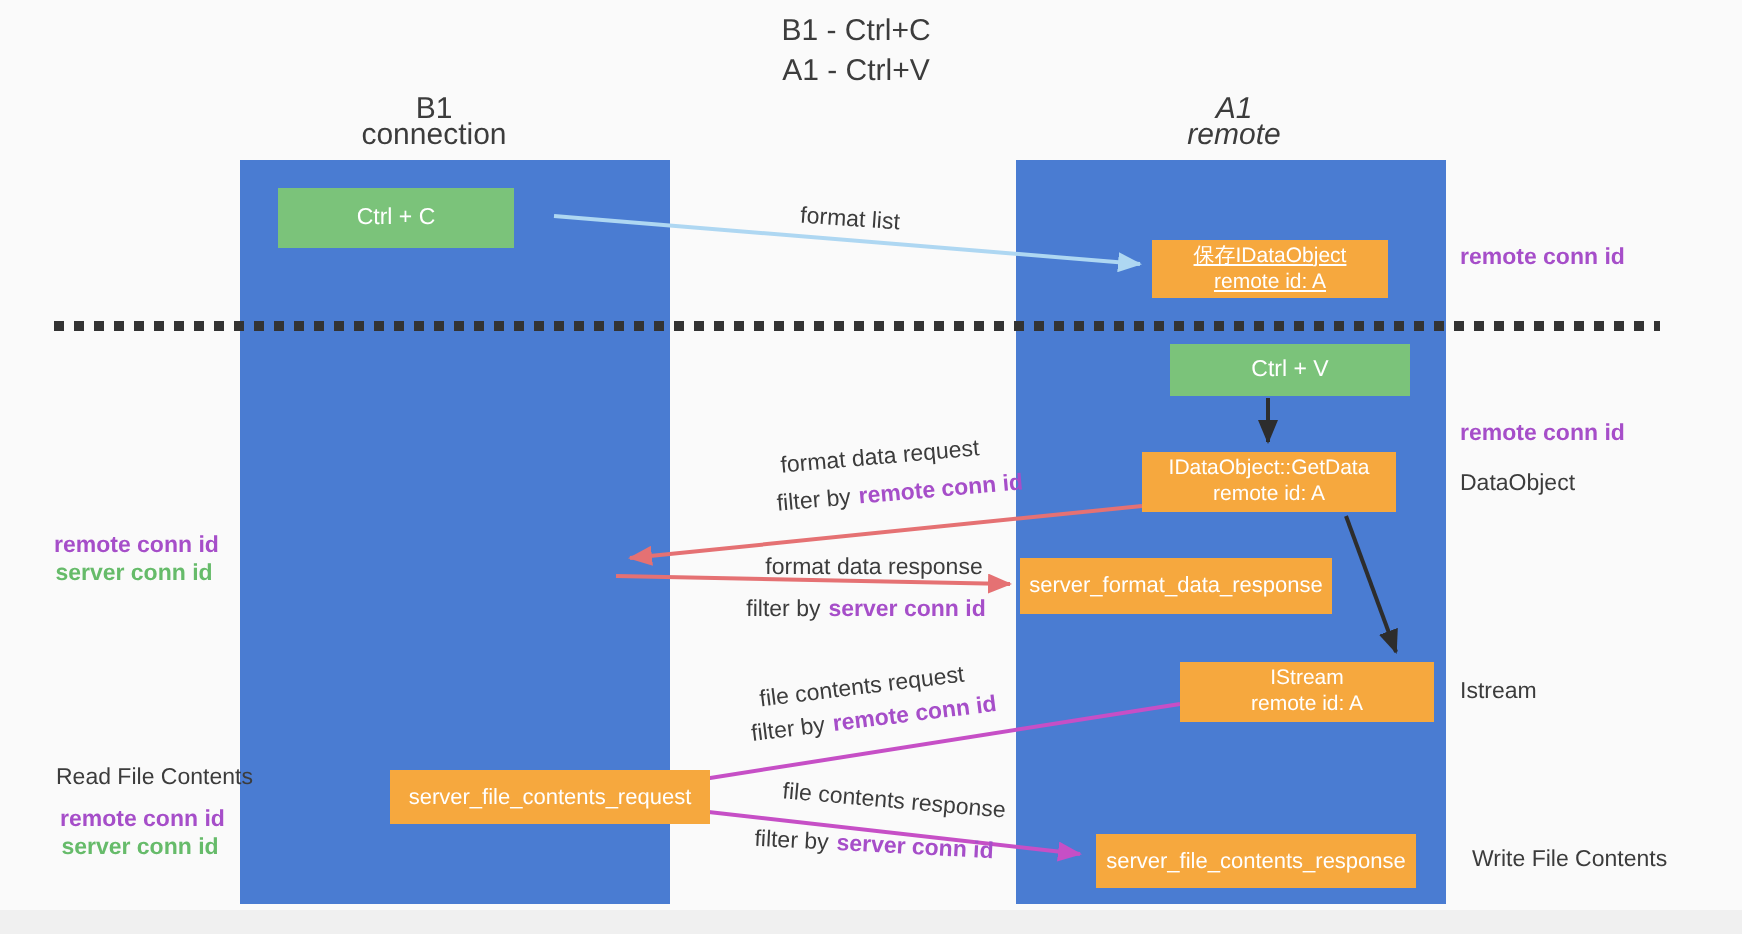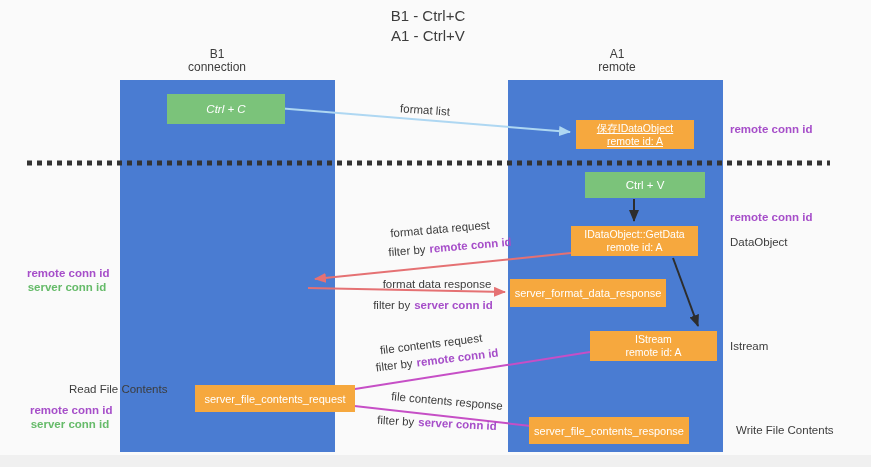--- a/index.html
+++ b/index.html
@@ -10,22 +10,22 @@
   }
   html,body{margin:0;padding:0;}
   body{background:#e9e9e9;font-family:"Liberation Sans",sans-serif;}
   .canvas{position:relative;width:871px;height:467px;background:var(--background);overflow:hidden;padding-left:44px;}
   .lane{position:absolute;top:80px;width:215px;height:372px;background:var(--lane-blue);}
   .lane-left{left:120px;} .lane-right{left:508px;}
   .bottom-strip{position:absolute;left:0;top:455px;width:871px;height:12px;background:#f0f0f0;}
   .title{position:absolute;left:428px;top:6px;transform:translateX(-50%);text-align:center;
          font-size:15px;line-height:20px;color:var(--text-dark);white-space:nowrap;}
   .lane-header{position:absolute;top:48px;transform:translateX(-50%);text-align:center;
-         font-size:12px;line-height:13px;color:var(--text-dark);white-space:nowrap;}
-  .hdr-left{left:217px;} .hdr-right{left:617px;}
+         font-size:15px;line-height:13px;color:var(--text-dark);white-space:nowrap;}
+  .hdr-left{left:217px;} .hdr-right{left:617px;font-style:italic;}
   .node{position:absolute;display:flex;flex-direction:column;align-items:center;justify-content:center;
         color:#fff;text-align:center;white-space:nowrap;}
   .green{background:var(--node-green);font-size:11.5px;}
   .orange{background:var(--node-orange);font-size:11px;}
   .two-line{font-size:10.5px;line-height:13px;}
   .overlay{position:absolute;left:0;top:0;width:871px;height:467px;pointer-events:none;}
   .stroke-blue{stroke:var(--arrow-blue);} .mk-blue{fill:var(--arrow-blue);}
   .stroke-red{stroke:var(--arrow-red);} .mk-red{fill:var(--arrow-red);}
   .stroke-mag{stroke:var(--arrow-magenta);} .mk-mag{fill:var(--arrow-magenta);}
   .stroke-blk{stroke:var(--arrow-black);} .mk-blk{fill:var(--arrow-black);}
@@ -78,21 +78,21 @@
     <line class="dashline" x1="27" y1="163" x2="830" y2="163" stroke-width="5" stroke-dasharray="5,5"></line>
     <line class="stroke-blue" x1="277" y1="108" x2="570" y2="132" stroke-width="2" marker-end="url(#mb)"></line>
     <line class="stroke-blk" x1="634" y1="199" x2="634" y2="221" stroke-width="2" marker-end="url(#mk)"></line>
     <line class="stroke-blk" x1="673" y1="258" x2="698" y2="326" stroke-width="2" marker-end="url(#mk)"></line>
     <line class="stroke-red" x1="571" y1="253" x2="315" y2="279" stroke-width="2" marker-end="url(#mr)"></line>
     <line class="stroke-red" x1="308" y1="288" x2="505" y2="292" stroke-width="2" marker-end="url(#mr)"></line>
     <line class="stroke-mag" x1="590" y1="352" x2="317" y2="395" stroke-width="2" marker-end="url(#mm)"></line>
     <line class="stroke-mag" x1="310" y1="401" x2="540" y2="427" stroke-width="2" marker-end="url(#mm)"></line>
   </svg>
 
-  <div class="node green" style="left:167px;top:94px;width:118px;height:30px;font-style:italic;">
+  <div class="node green" style="left:139px;top:94px;width:118px;height:30px;">
     <span>Ctrl + C</span>
   </div>
   <div class="node orange two-line" style="left:576px;top:120px;width:118px;height:29px;text-decoration:underline;">
     <span>保存IDataObject</span>
     <span>remote id: A</span>
   </div>
   <div class="node green" style="left:573px;top:172px;width:120px;height:26px;margin-left:12px;">
     <span>Ctrl + V</span>
   </div>
   <div class="node orange two-line" style="left:571px;top:226px;width:127px;height:30px;">
@@ -102,21 +102,21 @@
   <div class="node orange" style="left:510px;top:279px;width:156px;height:28px;">
     <span>server_format_data_response</span>
   </div>
   <div class="node orange two-line" style="left:590px;top:331px;width:127px;height:30px;">
     <span>IStream</span>
     <span>remote id: A</span>
   </div>
   <div class="node orange" style="left:150px;top:385px;width:160px;height:27px;margin-left:45px;">
     <span>server_file_contents_request</span>
   </div>
-  <div class="node orange" style="left:529px;top:417px;width:160px;height:27px;">
+  <div class="node orange" style="left:548px;top:417px;width:160px;height:27px;">
     <span>server_file_contents_response</span>
   </div>
 
   <div class="flow-label" style="left:425px;top:110px;transform:translate(-50%,-50%) rotate(4deg);">format list</div>
 
   <div class="flow-label" style="left:440px;top:229px;transform:translate(-50%,-50%) rotate(-5deg);">format data request</div>
   <div class="flow-label" style="left:450px;top:247px;transform:translate(-50%,-50%) rotate(-5deg);">
     <span>filter by</span><span class="filter-value">remote conn id</span>
   </div>
 
@@ -138,19 +138,19 @@
   <div class="side-label purple" style="left:730px;top:123px;">remote conn id</div>
   <div class="side-label purple" style="left:730px;top:211px;">remote conn id</div>
   <div class="side-label" style="left:730px;top:236px;">DataObject</div>
   <div class="side-label" style="left:730px;top:340px;">Istream</div>
   <div class="side-label" style="left:736px;top:424px;">Write File Contents</div>
 
   <div class="side-label conn-stack" style="left:27px;top:266px;width:80px;">
     <div class="purple">remote conn id</div>
     <div class="greenlbl">server conn id</div>
   </div>
-  <div class="side-label" style="left:28px;top:383px;margin-left:41px;">Read File Contents</div>
+  <div class="side-label" style="left:28px;top:383px;">Read File Contents</div>
   <div class="side-label conn-stack" style="left:30px;top:403px;width:80px;">
     <div class="purple">remote conn id</div>
     <div class="greenlbl">server conn id</div>
   </div>
 
 </div>
 
 </body></html>

